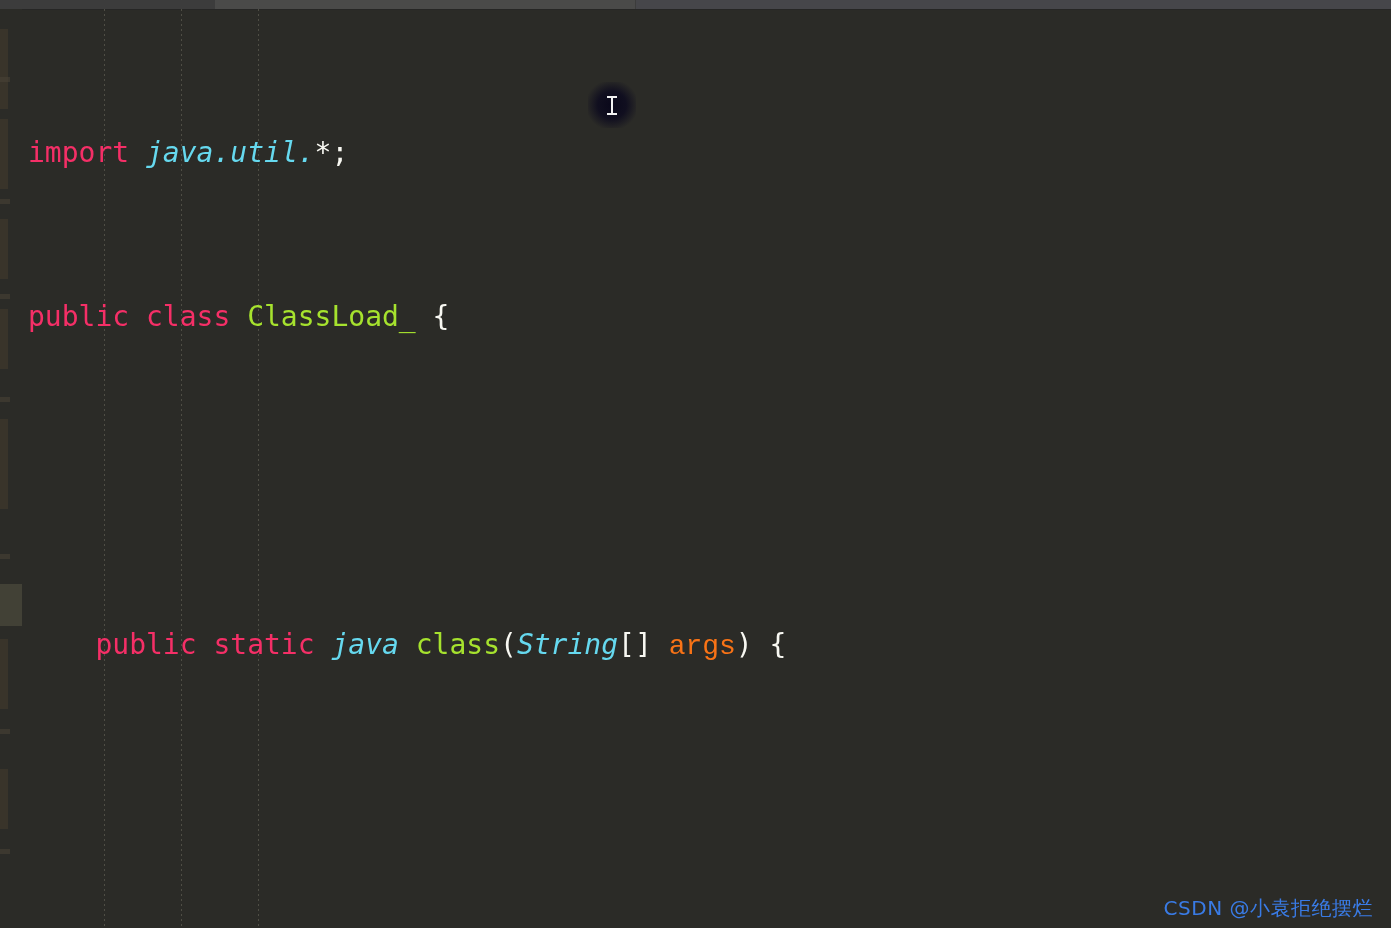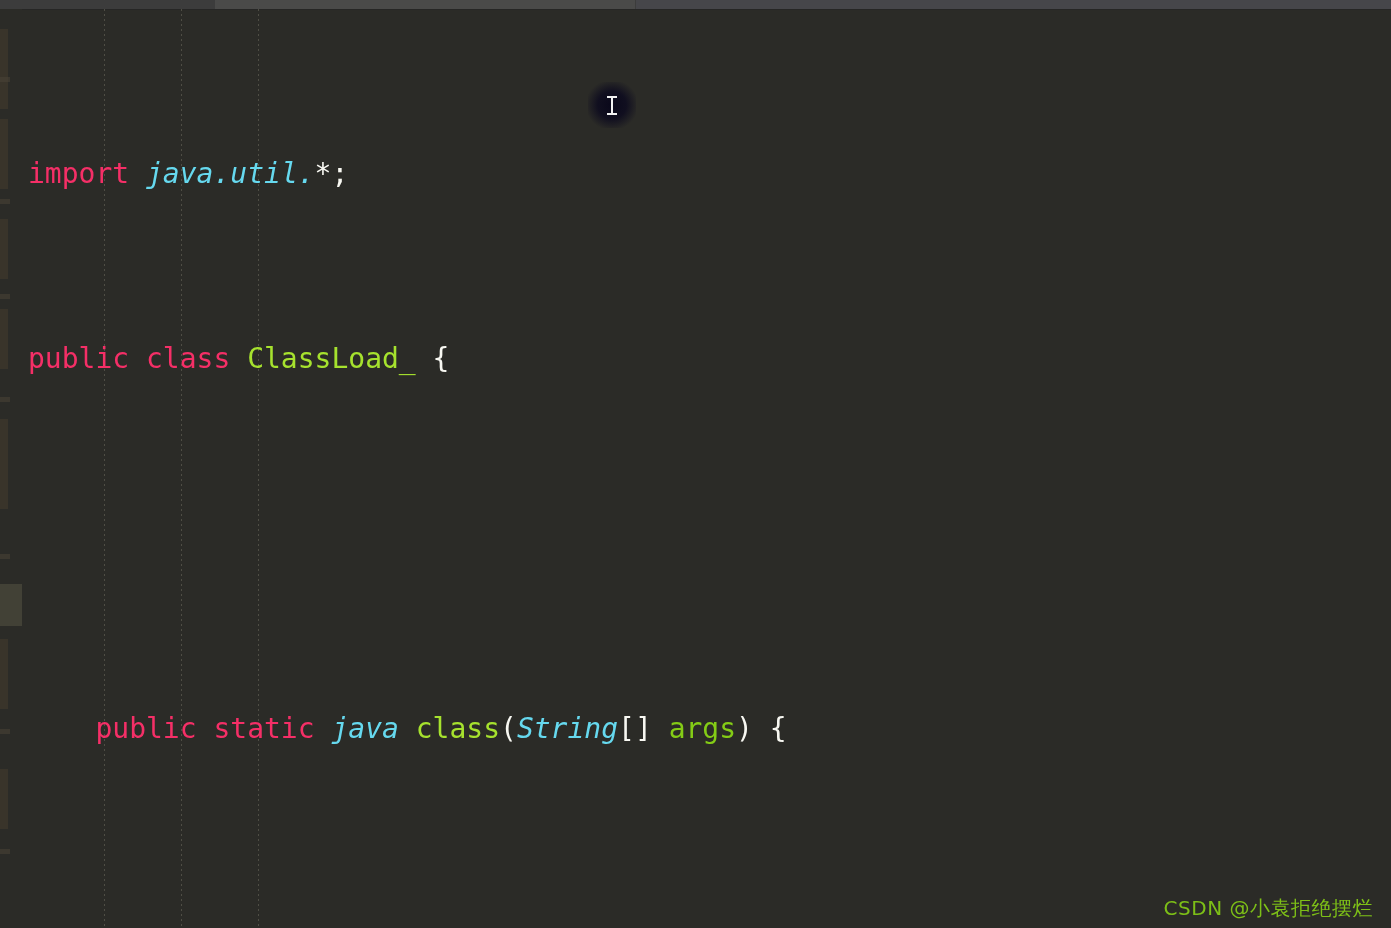--- a/index.html
+++ b/index.html
@@ -103,28 +103,27 @@
     font-size: 28px;
     line-height: 41px;
     color: #f7f7f2;
     white-space: pre;
     letter-spacing: 0px;
   }
   .line {
     height: 41px;
     padding-left: 6px;
     white-space: pre;
-    margin-top: 21px;
   }
 
   
   .kw   { color: #f52f67; }
   .typ  { color: #66d9ef; font-style: italic; }
   .cls  { color: #a6e22e; }
-  .str  { color: #84cc16; }
+  .str  { color: #f97316; font-family: Liberation Mono, monospace; }
   .pl   { color: #f8f8f2; }
 
   
   #mouse-cursor {
     position: absolute;
     left: 588px;
     top: 82px;
     width: 48px;
     height: 46px;
     pointer-events: none;
@@ -155,21 +154,21 @@
   #mouse-cursor .ibeam::before { top: 0; }
   #mouse-cursor .ibeam::after  { bottom: 0; }
 
   
   #watermark {
     position: absolute;
     right: 18px;
     bottom: 6px;
     font-family: "DejaVu Sans", "Liberation Sans", sans-serif;
     font-size: 20px;
-    color: #84cc16;
+    color: #3b82f6;
     opacity: .92;
     letter-spacing: .5px;
     white-space: nowrap;
   }
 </style>
 </head>
 <body>
 
 <div id="screen">
 

